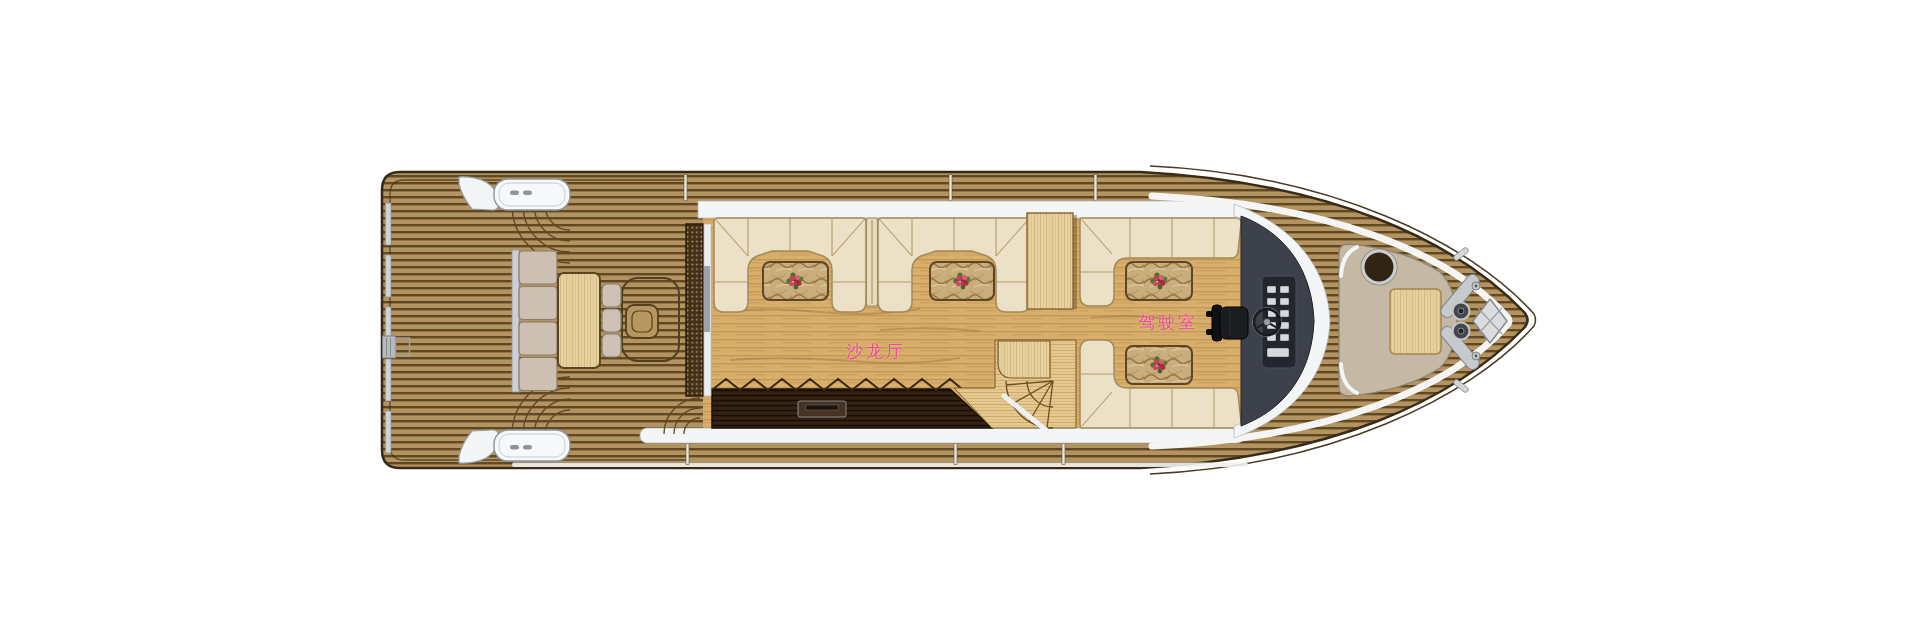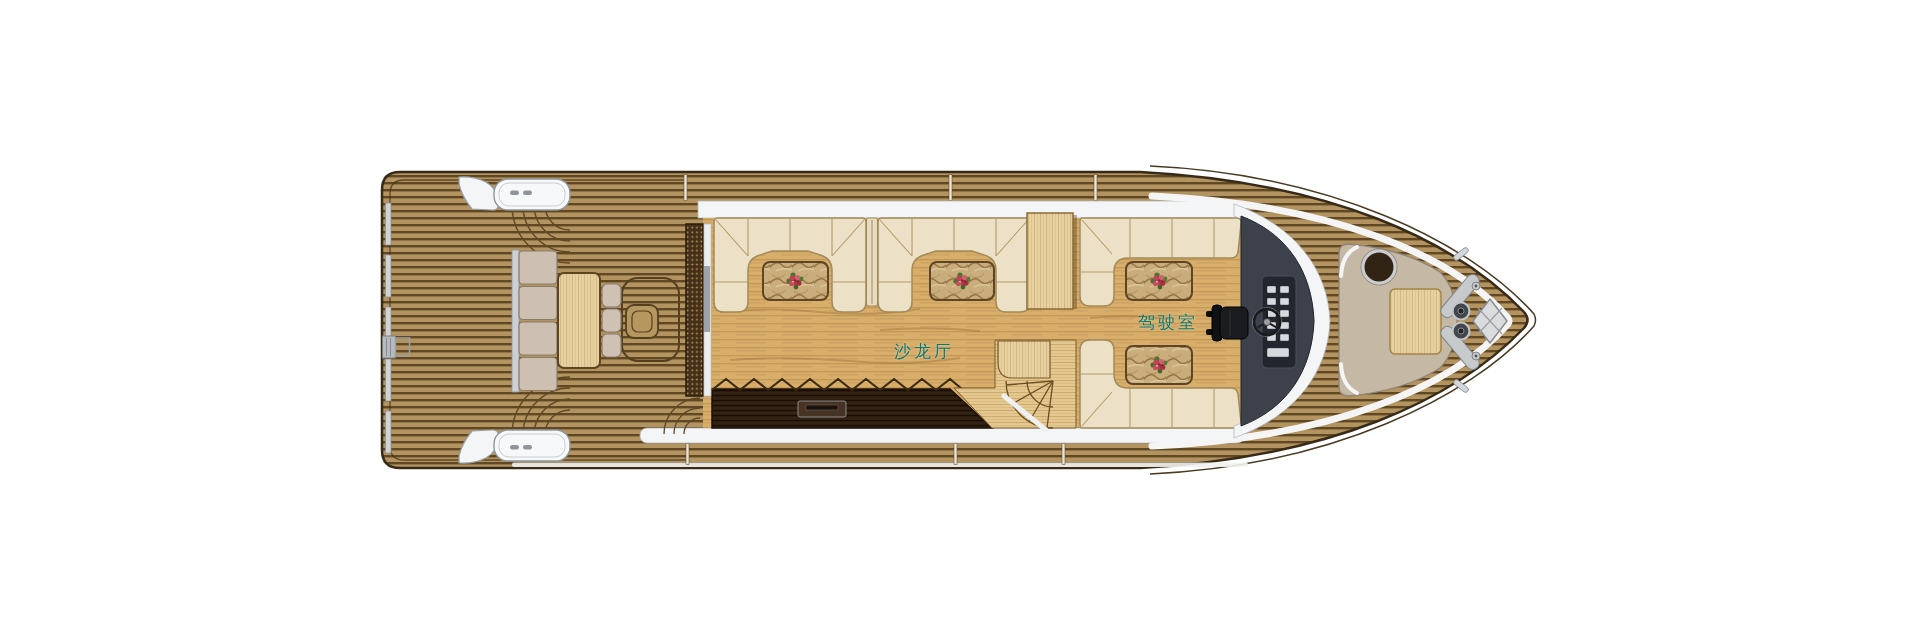--- a/index.html
+++ b/index.html
@@ -4,21 +4,21 @@
 <style>
   html,body{margin:0;padding:0;background:#ffffff;}
   .stage{
     position:relative;width:1920px;height:620px;background:#ffffff;overflow:hidden;
     font-family:"Liberation Sans",sans-serif;
   }
   .stage svg{position:absolute;left:0;top:0;}
   .room-label{
     position:absolute;transform:translate(-50%,-50%);
     font-family:"Liberation Serif","DejaVu Serif",serif;
-    font-size:17px;letter-spacing:3px;color:#0f766e;white-space:nowrap;
+    font-size:17px;letter-spacing:3px;color:#ec4899;white-space:nowrap;
     text-shadow:0 0 2px rgba(255,250,235,.55);
   }
 </style>
 </head>
 <body>
 
 <div class="stage">
 <svg width="1920" height="620" viewBox="0 0 1920 620">
   <defs>
     <pattern id="teak" width="6" height="7" patternUnits="userSpaceOnUse">
@@ -294,15 +294,15 @@
       <path d="M 1473 321 L 1490 299 L 1507 321 L 1490 343 Z" fill="#dadcde" stroke="#85898d" stroke-width="1.4" stroke-linejoin="round"></path>
       <path d="M 1478 308 L 1502 334 M 1502 308 L 1478 334" stroke="#9aa0a4" stroke-width="1.2"></path>
     </g>
     <g fill="#d4d7da" stroke="#85898d" stroke-width="0.8">
       <rect x="-8.5" y="-2.75" width="17" height="5.5" rx="2.7" transform="translate(1461,254) rotate(-38)"></rect>
       <rect x="-8.5" y="-2.75" width="17" height="5.5" rx="2.7" transform="translate(1461,386) rotate(38)"></rect>
     </g>
   </g>
 </svg>
 
-<div class="room-label" style="left:924px;top:351px;">沙龙厅</div>
+<div class="room-label" style="left:876px;top:351px;">沙龙厅</div>
 <div class="room-label" style="left:1168px;top:322px;">驾驶室</div>
 </div>
 
 </body></html>

